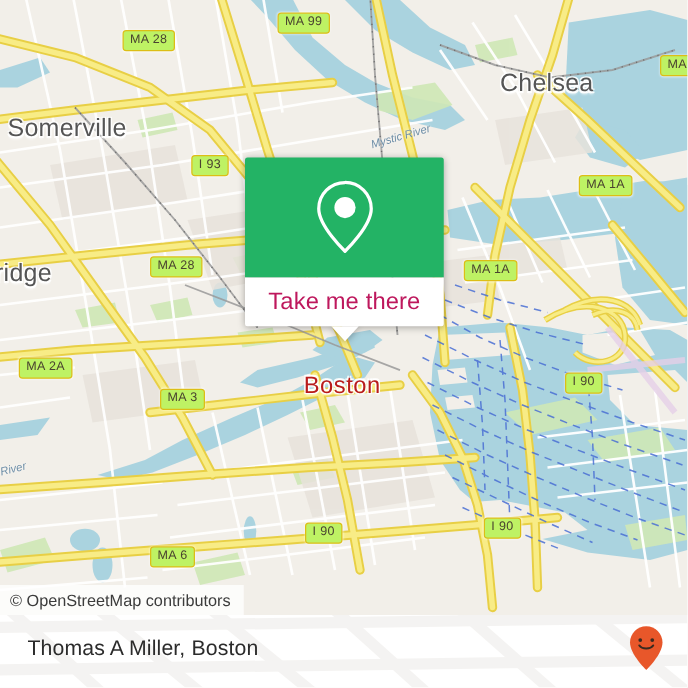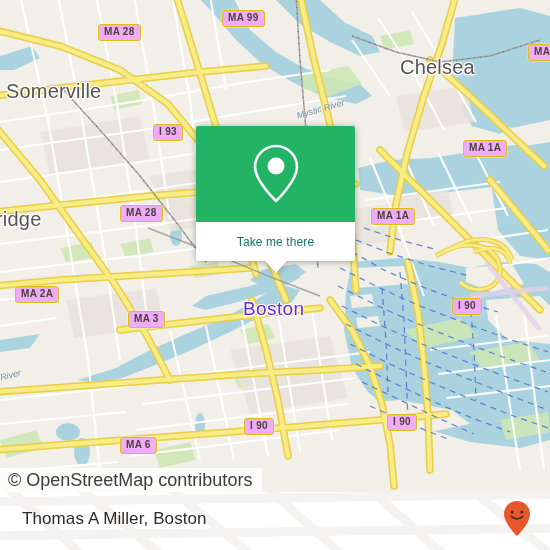--- a/index.html
+++ b/index.html
@@ -31,54 +31,54 @@
     font-weight: 400;
     white-space: nowrap;
     text-shadow:
        1px  1px 0 rgba(255,255,255,.9),
       -1px  1px 0 rgba(255,255,255,.9),
        1px -1px 0 rgba(255,255,255,.9),
       -1px -1px 0 rgba(255,255,255,.9),
        0    2px 2px rgba(255,255,255,.9);
     pointer-events: none;
   }
-  .city-lg { font-size: 19px; color: #6d28d9; letter-spacing: .4px; }
+  .city-lg { font-size: 19px; color: #b91c1c; letter-spacing: .4px; }
   .city-md { font-size: 20px; color: #555; letter-spacing: .2px; }
   .water-lbl {
     font-size: 9px; color: #6f8fa8; font-style: italic;
     text-shadow: 0 0 3px rgba(255,255,255,.95);
   }
 
   
   .shield {
     position: absolute;
-    background: #f0abfc;
+    background: #bef264;
     border: 1.6px solid #dcbe16;
     border-radius: 3px;
     color: #4a4330;
     font-size: 10px;
-    font-weight: 700;
+    font-weight: 400;
     letter-spacing: .3px;
     padding: 1px 5px 2px 5px;
     line-height: 12px;
     white-space: nowrap;
     box-shadow: 0 0 2px rgba(255,255,255,.8);
     text-align: right;
   }
 
   
   #attribution {
     position: absolute;
     left: 0; top: 468px;
     height: 24px;
     padding: 0 10px 0 8px;
     display: flex; align-items: center;
     background: rgba(255,255,255,.78);
     color: #3c3c3c;
-    font-size: 18px;
+    font-size: 13px;
     white-space: nowrap;
   }
 
   
   #popup {
     position: absolute;
     left: 196px; top: 126px;
     width: 159px;
     filter: drop-shadow(0 1px 3px rgba(0,0,0,.32));
   }
@@ -88,22 +88,22 @@
     border-radius: 2px 2px 0 0;
     display: flex; align-items: center; justify-content: center;
   }
   #popup-foot {
     height: 39px;
     background: #ffffff;
     border-radius: 0 0 2px 2px;
     display: flex; align-items: center; justify-content: center;
   }
   #popup-foot span {
-    font-size: 12px;
-    color: #0f766e;
+    font-size: 19px;
+    color: #be185d;
     letter-spacing: .1px;
   }
   #popup-tail {
     position: absolute;
     left: 50%; top: 135px;
     width: 0; height: 0;
     margin-left: -11px;
     border-left: 11px solid transparent;
     border-right: 11px solid transparent;
     border-top: 12px solid #ffffff;
@@ -351,21 +351,21 @@
           <path d="M370,406 L410,424 L450,440"></path>
         </g>
 
         <g stroke="#e5d0e8" stroke-width="5" fill="none" opacity=".8">
           <path d="M470,296 L548,288"></path>
           <path d="M486,262 L540,330"></path>
         </g>
       </g>
     </svg>
 
-    <div class="map-label city-md" style="left:6px;  top:80px;">Somerville</div>
+    <div class="map-label city-md" style="left:6px;  top:92px;">Somerville</div>
     <div class="map-label city-md" style="left:400px;top:56px;">Chelsea</div>
     <div class="map-label city-md" style="left:-4px; top:208px;">ridge</div>
     <div class="map-label city-lg" style="left:243px;top:298px;">Boston</div>
 
     <div class="map-label water-lbl" style="left:296px;top:104px;transform:rotate(-16deg);">Mystic River</div>
     <div class="map-label water-lbl" style="left:0px;  top:370px;transform:rotate(-14deg);">River</div>
 
     <div class="shield" style="left:98px; top:24px;">MA 28</div>
     <div class="shield" style="left:222px;top:10px;">MA 99</div>
     <div class="shield" style="left:528px;top:44px;">MA</div>

